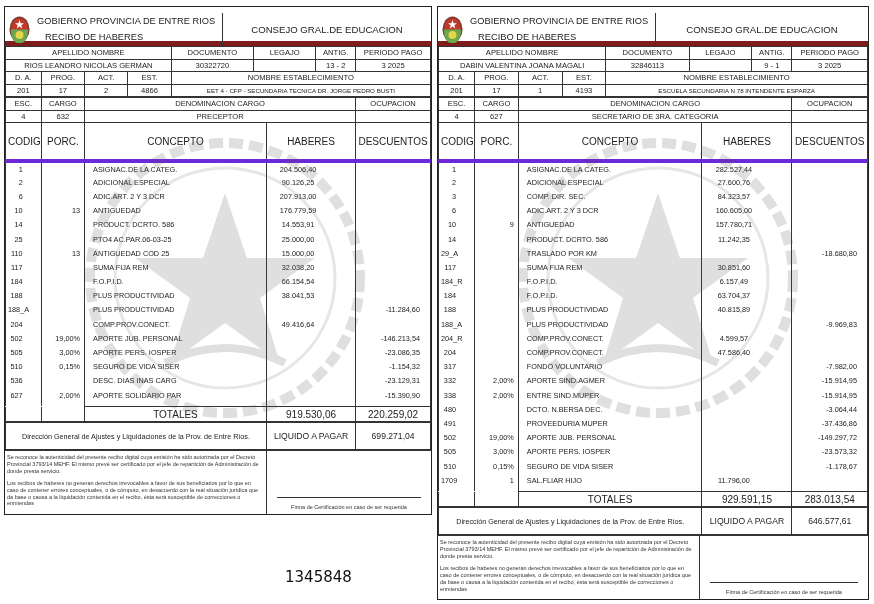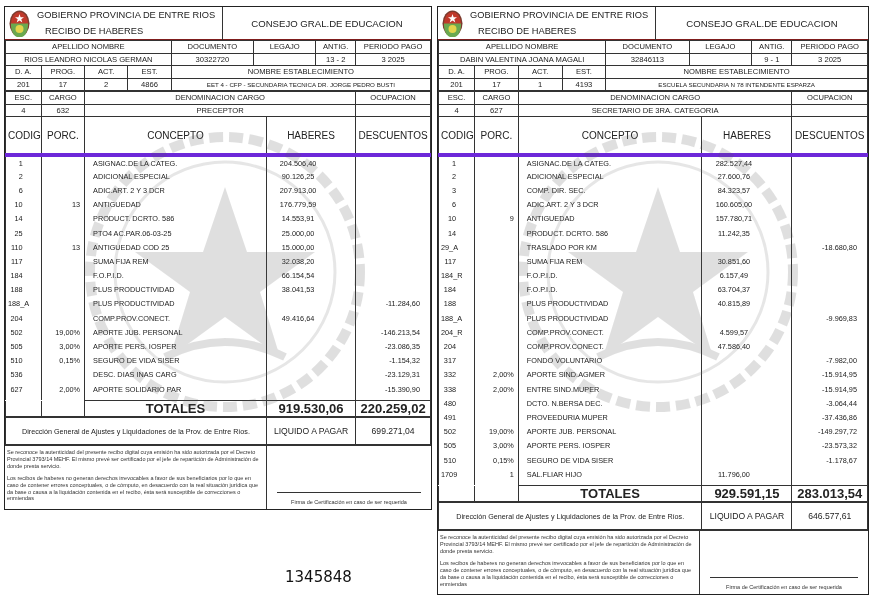--- a/index.html
+++ b/index.html
@@ -6,42 +6,42 @@
   html, body { width: 874px; height: 604px; background: #ffffff; overflow: hidden; }
   body { position: relative; font-family: "Liberation Sans", sans-serif; color: #222; }
 
   .receipt { position: absolute; top: 6px; border: 1px solid #222; background: #fff; }
   #r1 { left: 4px; width: 428px; }
   #r2 { left: 437px; width: 432px; }
 
   table { border-collapse: collapse; width: 100%; table-layout: fixed; }
   td { border: 1px solid #333; font-size: 7.6px; text-align: center; padding: 0 2px; height: 12.5px; white-space: nowrap; overflow: hidden; }
 
-  .hdr { height: 33px; position: relative; border-bottom: 1px solid #7f1d1d; }
+  .hdr { height: 33px; position: relative; border-bottom: 5px solid #7f1d1d; margin-top: 6px; }
   .hdr .left { position: absolute; left: 0; top: 0; width: 218px; height: 33px; border-right: 1px solid #333; }
   .hdr .logo { position: absolute; left: 4px; top: 3px; width: 21px; height: 27px; }
   .hdr .t1 { position: absolute; left: 32px; top: 3px; font-size: 9.3px; }
   .hdr .t2 { position: absolute; left: 40px; top: 19px; font-size: 9.3px; }
   .hdr .right { position: absolute; left: 218px; right: 0; top: 0; height: 33px; display: flex; align-items: center; justify-content: center; font-size: 9.6px; }
 
   .small { font-size: 6.2px; }
 
   .body-wrap { position: relative; }
   .watermark { position: absolute; left: 70px; top: 10px; width: 300px; height: 290px; opacity: 0.18; pointer-events: none; }
 
   .lines td { border-top: none; border-bottom: none; height: 14.2px; font-size: 7.3px; }
   .lines td.cod { text-align: right; padding-right: 18px; }
   .lines td.porc { text-align: right; padding-right: 4px; }
   .lines td.con { text-align: left; padding-left: 8px; margin-left: 33px; }
   .lines td.hab { text-align: center; padding-right: 28px; }
   .lines td.des { text-align: right; padding-right: 10px; }
   .colhdr td { height: 38px; font-size: 10px; border-bottom: 4px solid #6d28d9; }
   .spacer td { border-top: none; border-bottom: none; }
 
-  .tot td { height: 15px; font-size: 13px; font-weight: bold; }
+  .tot td { height: 15px; font-size: 10px; }
   .liq td { height: 27px; font-size: 8.6px; }
   .liq td.dir { font-size: 7.2px; }
 
   .legal { display: flex; border-top: 1px solid #333; height: 64px; }
   .legal .txt { width: 262px; border-right: 1px solid #333; font-size: 5.5px; padding: 3px 2px; line-height: 1.25; color: #333; }
   .legal .txt p + p { margin-top: 5px; }
   .legal .sig { flex: 1; position: relative; }
   .legal .sig .line { position: absolute; left: 10px; right: 10px; bottom: 16px; border-top: 1px solid #333; }
   .legal .sig .cap { position: absolute; left: 0; right: 0; bottom: 4px; font-size: 5.5px; text-align: center; color: #333; }
 

